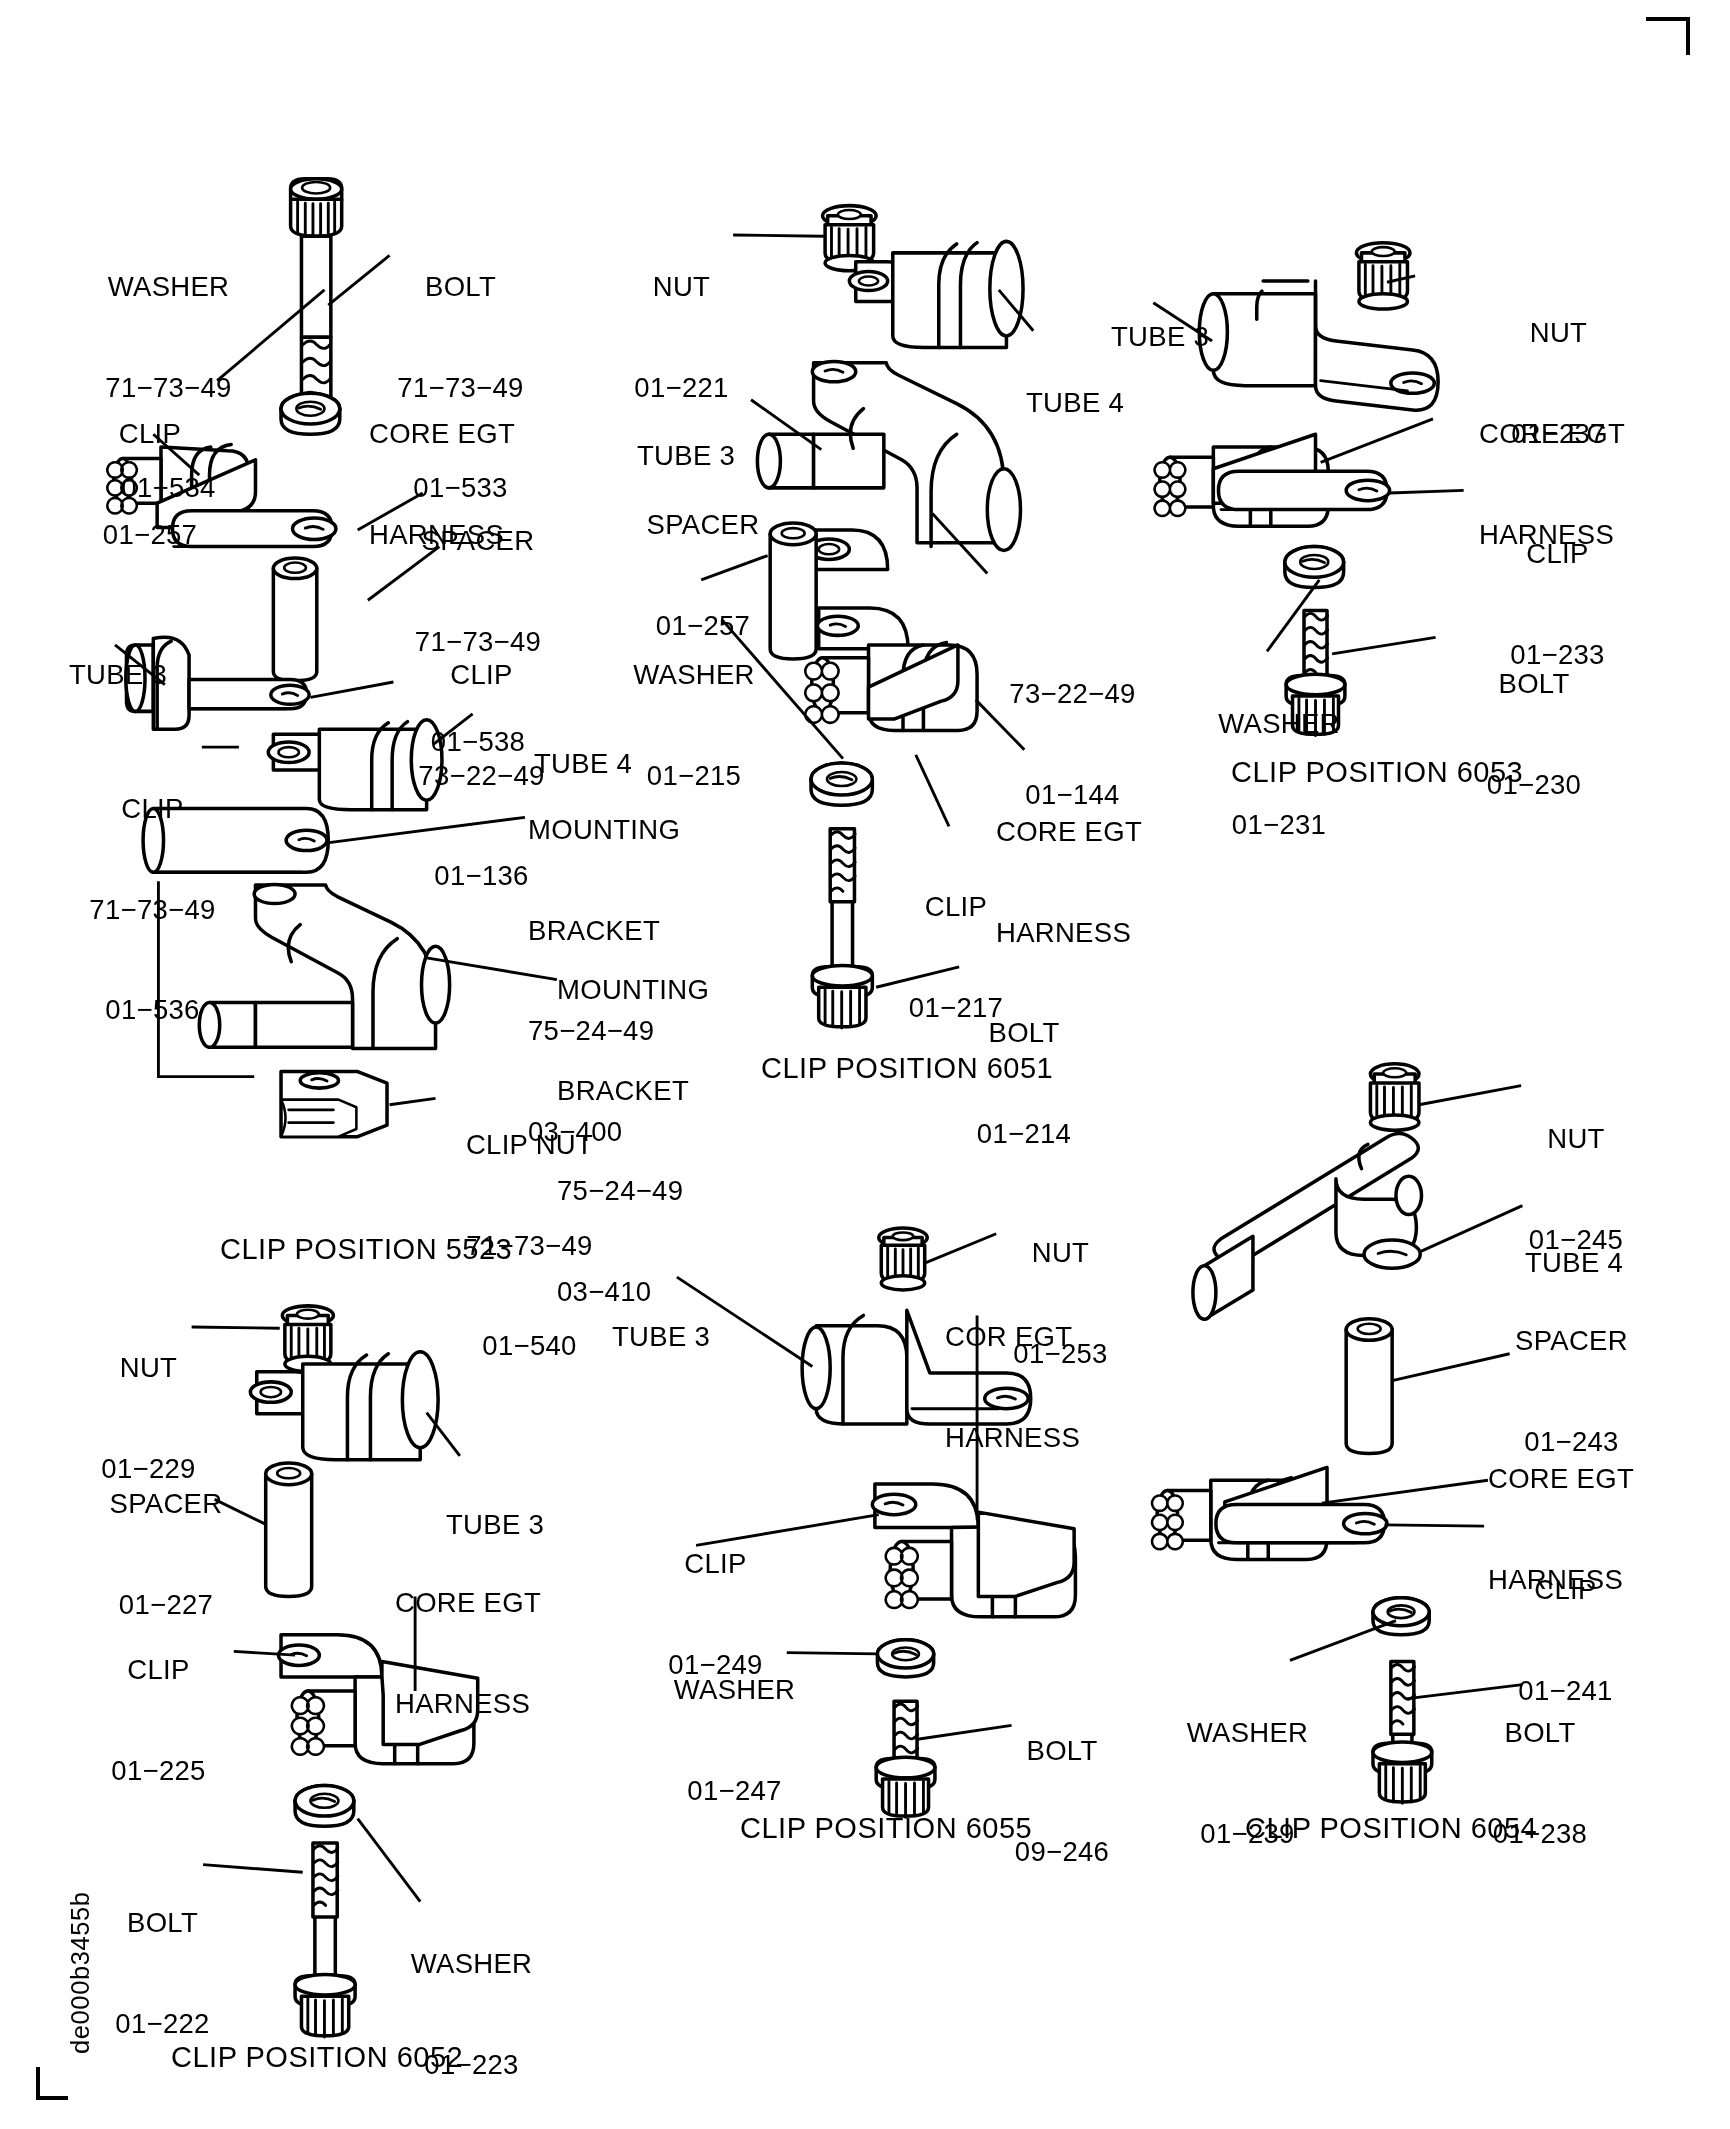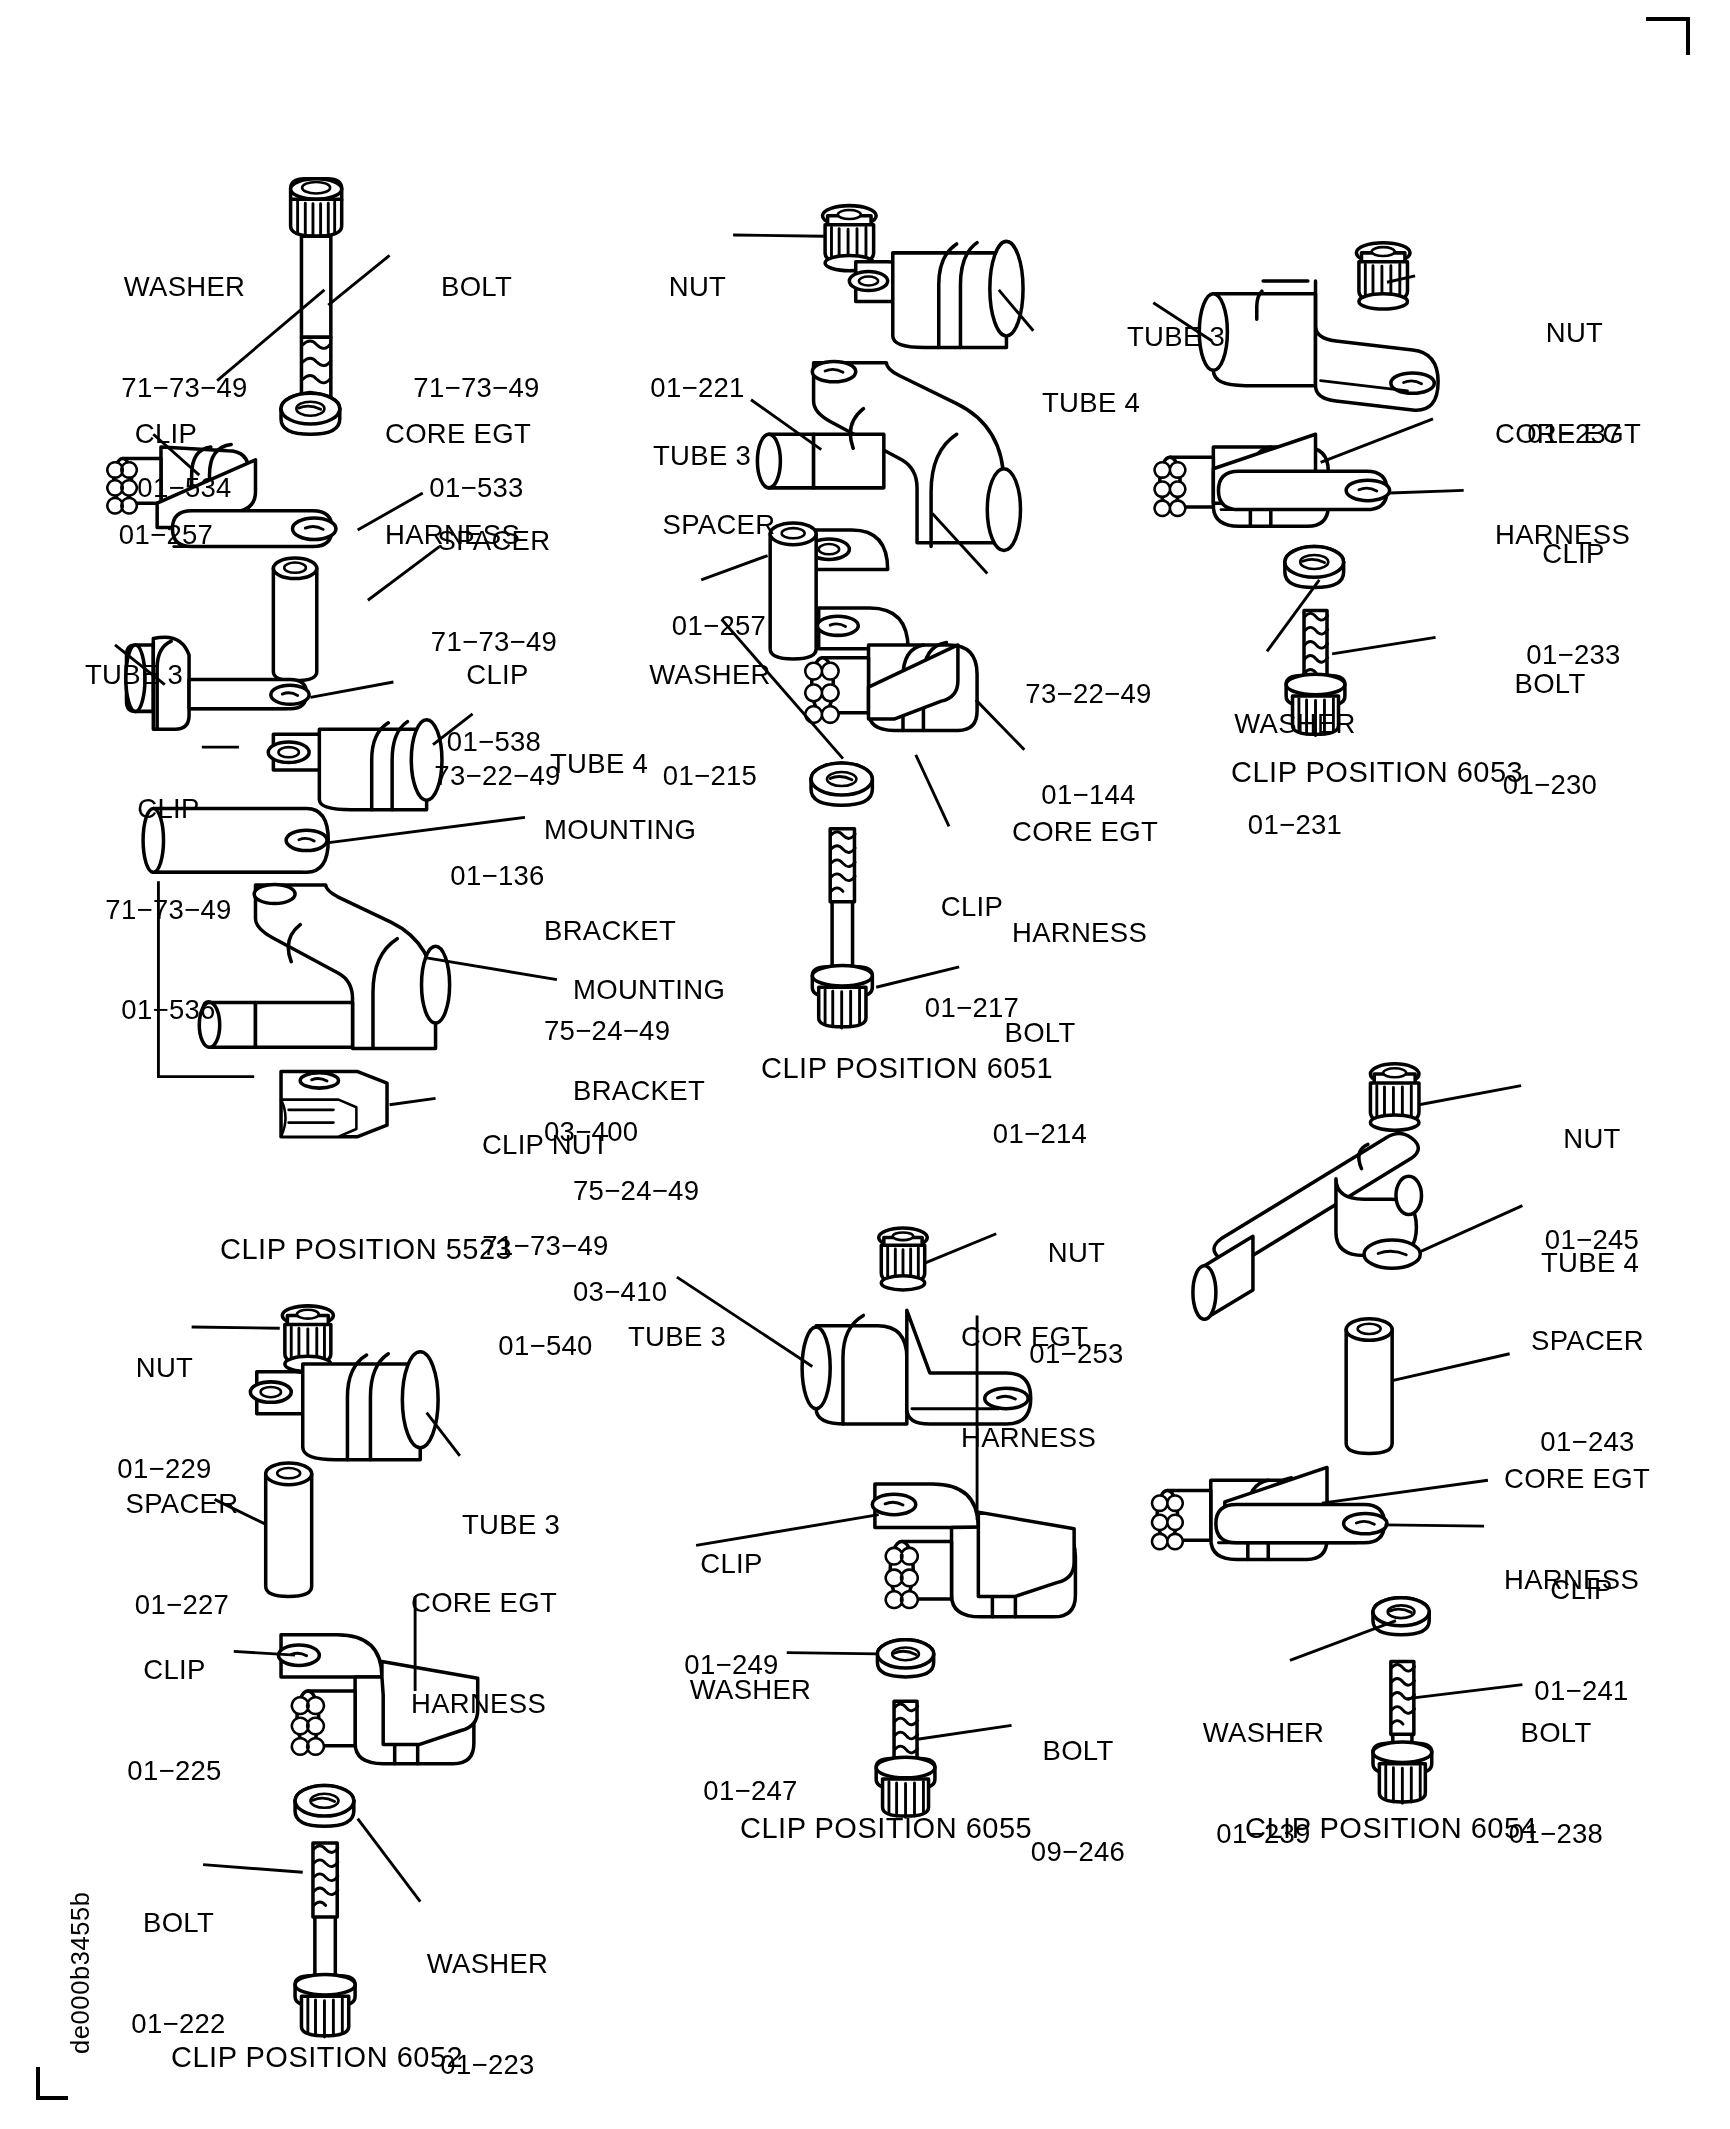--- a/index.html
+++ b/index.html
@@ -21,21 +21,20 @@
   }
   .lbl {
     position: absolute;
     font-family: "Liberation Sans", sans-serif;
     font-weight: 400;
     font-size: 27.5px;
     line-height: 1.22;
     letter-spacing: 0.3px;
     color: #000;
     white-space: pre;
-    margin-left: 16px;
   }
   .lbl.ctr { text-align: center; }
   .pos-title {
     position: absolute;
     font-size: 29px;
     letter-spacing: 0.5px;
     white-space: nowrap;
     color: #000;
   }
   .footnote {

